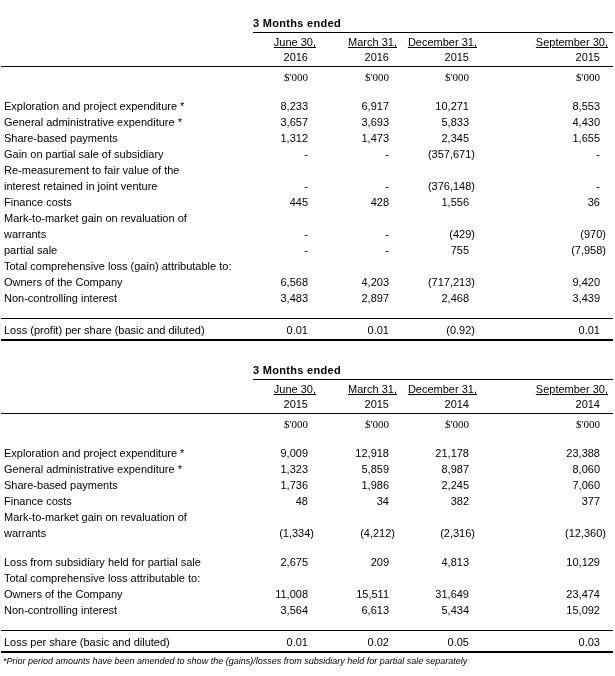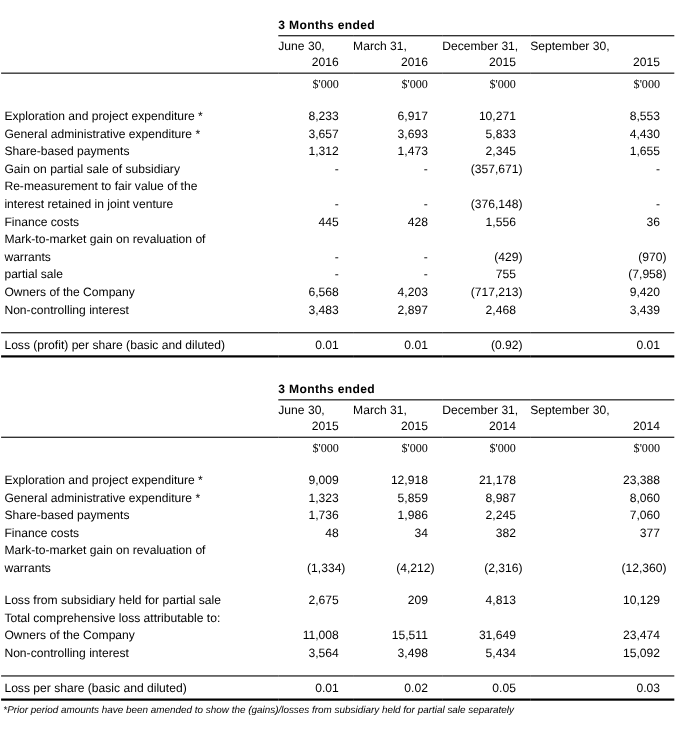--- a/index.html
+++ b/index.html
@@ -40,21 +40,21 @@
   }
   tr.period-row td { height: 22px; }
   td.period {
     font-weight: bold;
     padding-right: 148px;
     padding-bottom: 2px;
     border-bottom: 1px solid #000;
     letter-spacing: 0.3px;
   }
   tr.dates-row td { height: 16px; }
-  td.date { text-align: left; padding-right: 5px; }
+  td.date { text-align: right; padding-right: 5px; text-decoration: underline; }
   tr.years-row td { height: 15px; border-bottom: 1px solid #000; padding-bottom: 2px; }
   td.year { text-align: right; padding-right: 13px; }
   tr.units-row td { height: 17px; }
   td.unit { text-align: right; padding-right: 13px; font-family: Liberation Serif, serif; }
   tr.spacer-row td { height: 13px; }
   tr.data-row td { height: 16px; }
   td.lbl { text-align: left; padding-left: 3px; }
   td.lbl.indent { }
   td.val { text-align: right; padding-right: 13px; }
   td.val.paren { padding-right: 7px; }
@@ -178,20 +178,27 @@
             <td class="val paren">(970)</td>
           </tr>
           <tr class="data-row">
             <td class="lbl">partial sale</td>
             <td class="val">-</td>
             <td class="val">-</td>
             <td class="val">755</td>
             <td class="val paren">(7,958)</td>
           </tr>
           <tr class="data-row">
+            <td class="lbl">Total comprehensive loss (gain) attributable to:</td>
+            <td class="val"></td>
+            <td class="val"></td>
+            <td class="val"></td>
+            <td class="val"></td>
+          </tr>
+          <tr class="data-row">
             <td class="lbl indent">Owners of the Company</td>
             <td class="val">6,568</td>
             <td class="val">4,203</td>
             <td class="val paren">(717,213)</td>
             <td class="val">9,420</td>
           </tr>
           <tr class="data-row">
             <td class="lbl indent">Non-controlling interest</td>
             <td class="val">3,483</td>
             <td class="val">2,897</td>
@@ -309,21 +316,21 @@
           <tr class="data-row">
             <td class="lbl indent">Owners of the Company</td>
             <td class="val">11,008</td>
             <td class="val">15,511</td>
             <td class="val">31,649</td>
             <td class="val">23,474</td>
           </tr>
           <tr class="data-row">
             <td class="lbl indent">Non-controlling interest</td>
             <td class="val">3,564</td>
-            <td class="val">3,498</td>
+            <td class="val">6,613</td>
             <td class="val">5,434</td>
             <td class="val">15,092</td>
           </tr>
           <tr class="spacer-row">
             <td colspan="5"></td>
           </tr>
           <tr class="eps-row">
             <td class="lbl">Loss per share (basic and diluted)</td>
             <td class="val">0.01</td>
             <td class="val">0.02</td>

